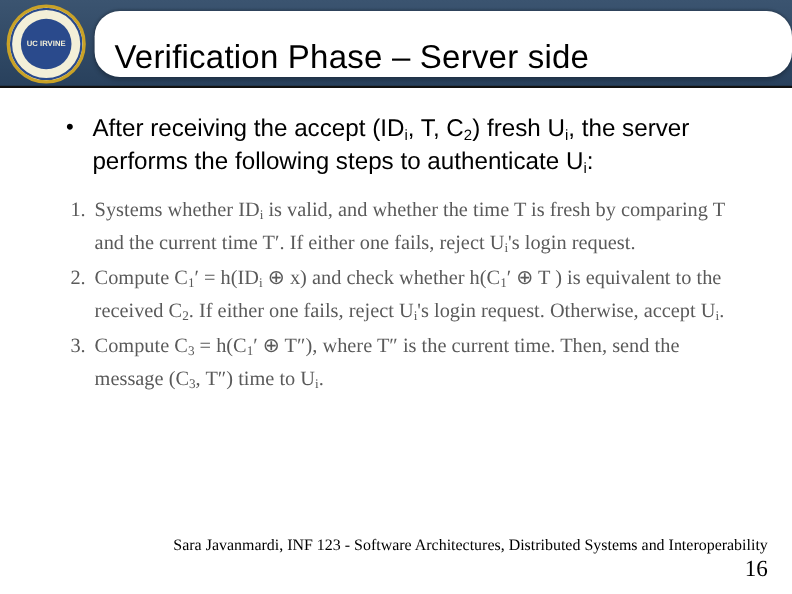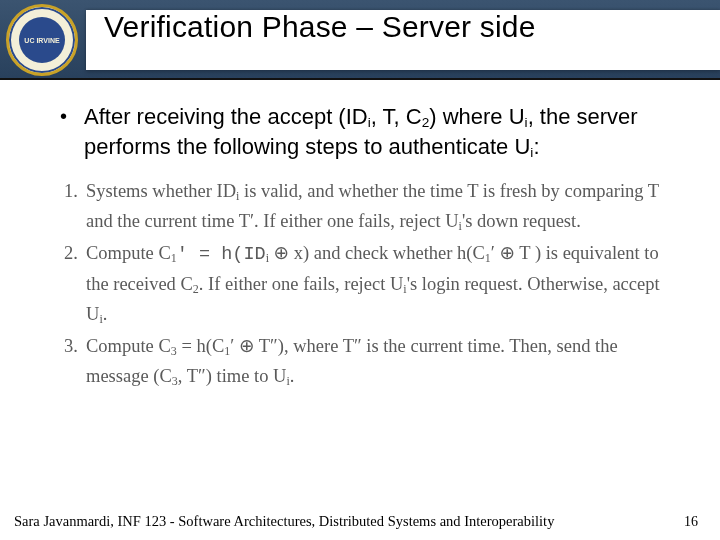--- a/index.html
+++ b/index.html
@@ -22,48 +22,49 @@
     font-size: 8px; color: #2a4a8c; font-weight: bold; text-align: center;
     box-shadow: 0 0 0 2px #2a4a8c inset;
     flex: 0 0 auto;
   }
   .seal-inner { width: 46px; height: 46px; border-radius: 50%; background: #2a4a8c; display:flex; align-items:center; justify-content:center; color:#f3efd8; font-size:7px; }
   .title-wrap {
     flex: 1;
     background: #fff;
     height: 60px;
     margin-left: 8px;
-    display: flex; align-items: flex-start;
+    display: flex; align-items: flex-end;
     padding-left: 18px;
     box-shadow: 0 2px 4px rgba(0,0,0,0.25), 0 -1px 2px rgba(0,0,0,0.15);
+    border-radius: 23px;
   }
   .title { font-size: 30px; color: #000; font-weight: 400; letter-spacing: 0.2px; }
   .header-bottom-line { position:absolute; left:0; right:0; bottom:0; height:2px; background:#111; }
 
   .body { flex: 1; padding: 22px 50px 0 60px; color: #000; }
   .bullet { display: flex; font-size: 22px; line-height: 1.35; margin-bottom: 16px; }
   .bullet .dot { flex: 0 0 24px; font-size: 20px; line-height: 1.45; }
   .bullet .text { flex: 1; }
   sub { font-size: 0.62em; vertical-align: baseline; position: relative; top: 0.22em; }
 
   .steps { padding-left: 4px; color: #5a5a5a; font-size: 18.5px; line-height: 1.62; font-family: Georgia, 'Times New Roman', serif; }
   .step { display: flex; margin-bottom: 2px; }
   .step .num { flex: 0 0 22px; }
   .step .stext { flex: 1; }
   .msub { font-size: 0.65em; vertical-align: baseline; position: relative; top: 0.22em; }
-  .prime { font-family: Liberation Mono, monospace; }
+  .prime { font-family: Liberation Serif, serif; }
 
   .footer {
     position: absolute; left: 0; right: 0; bottom: 10px;
     display: flex; align-items: flex-end; justify-content: space-between;
     padding: 0 22px 0 14px;
     font-family: 'Times New Roman', Times, serif;
-    font-size: 14.5px; color: #000;
+    font-size: 14.5px; color: #000; flex-direction: column;
   }
-  .pagenum { font-size: 14px; margin-left: 40px; }
+  .pagenum { font-size: 21px; margin-left: 40px; }
 </style>
 </head>
 <body>
 
 <div class="slide">
 
   <div class="header">
     <div class="seal">
       <div class="seal-inner">UC IRVINE</div>
     </div>
@@ -71,30 +72,30 @@
       <div class="title">Verification Phase – Server side</div>
     </div>
     <div class="header-bottom-line"></div>
   </div>
 
   <div class="body">
 
     <div class="bullet">
       <div class="dot">•</div>
       <div class="text">
-        <span>After receiving the accept (ID</span><sub>i</sub><span>, T, C</span><sub>2</sub><span>) where U</span><sub>i</sub><span>, the server performs the following steps to authenticate U</span><sub>i</sub><span>:</span>
+        <span>After receiving the accept (ID</span><sub>i</sub><span>, T, C</span><sub>2</sub><span>) fresh U</span><sub>i</sub><span>, the server performs the following steps to authenticate U</span><sub>i</sub><span>:</span>
       </div>
     </div>
 
     <div class="steps">
 
       <div class="step">
         <div class="num">1.</div>
         <div class="stext">
-          <span>Systems whether ID</span><span class="msub">i</span><span> is valid, and whether the time T is fresh by comparing T and the current time T′. If either one fails, reject U</span><span class="msub">i</span><span>'s down request.</span>
+          <span>Systems whether ID</span><span class="msub">i</span><span> is valid, and whether the time T is fresh by comparing T and the current time T′. If either one fails, reject U</span><span class="msub">i</span><span>'s login request.</span>
         </div>
       </div>
 
       <div class="step">
         <div class="num">2.</div>
         <div class="stext">
           <span>Compute C</span><span class="msub">1</span><span class="prime">′ = h(ID</span><span class="msub">i</span><span> ⊕ x) and check whether h(C</span><span class="msub">1</span><span>′ ⊕ T ) is equivalent to the received C</span><span class="msub">2</span><span>. If either one fails, reject U</span><span class="msub">i</span><span>'s login request. Otherwise, accept U</span><span class="msub">i</span><span>.</span>
         </div>
       </div>
 

